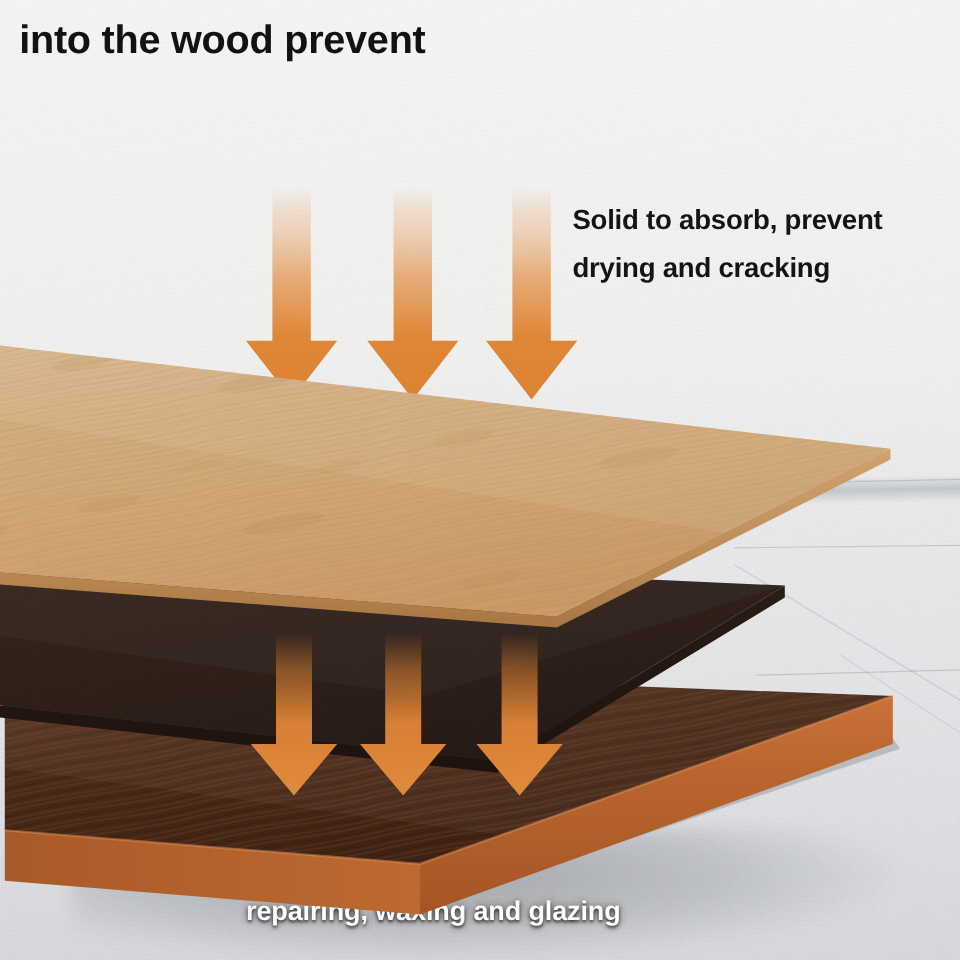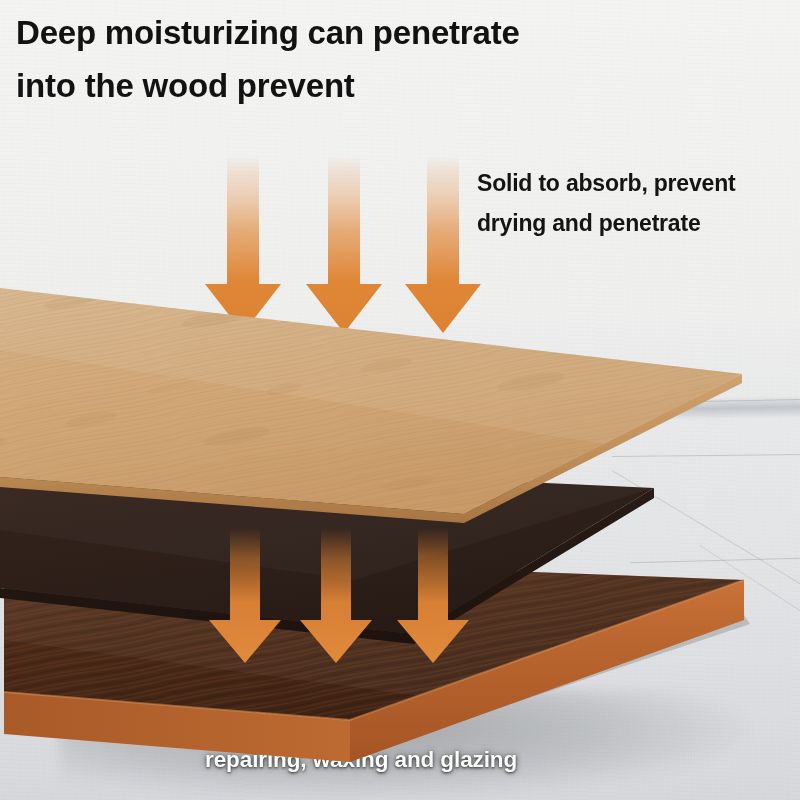--- a/index.html
+++ b/index.html
@@ -277,27 +277,26 @@
 
       <path d="M14 32 L754 60 L360 200 L14 172 Z" fill="url(#walnutFace)"></path>
       <path d="M14 32 L754 60 L360 200 L14 172 Z" fill="url(#walnutGrain)" opacity=".9"></path>
       <path d="M14 32 L754 60 L430 176 L14 120 Z" fill="#fff" opacity=".045"></path>
 
       <path d="M14 172 L360 200 L754 60" stroke="#d98a4f" stroke-opacity=".55" stroke-width="2" fill="none"></path>
     </svg>
   </div>
 
   <div class="headline">
-    <span>Deep moisturizing can penetrate</span>
     <span class="l2">into the wood prevent</span>
   </div>
 
   <div class="callout-right">
     <span>Solid to absorb, prevent</span><br>
-    <span>drying and penetrate</span>
+    <span>drying and cracking</span>
   </div>
 
   <div class="callout-bottom">
     <span>Solid, environmentally</span><br>
     <span>friendly, moisturizing,</span><br>
     <span>repairing, waxing and glazing</span>
   </div>
 
 </div>
 

